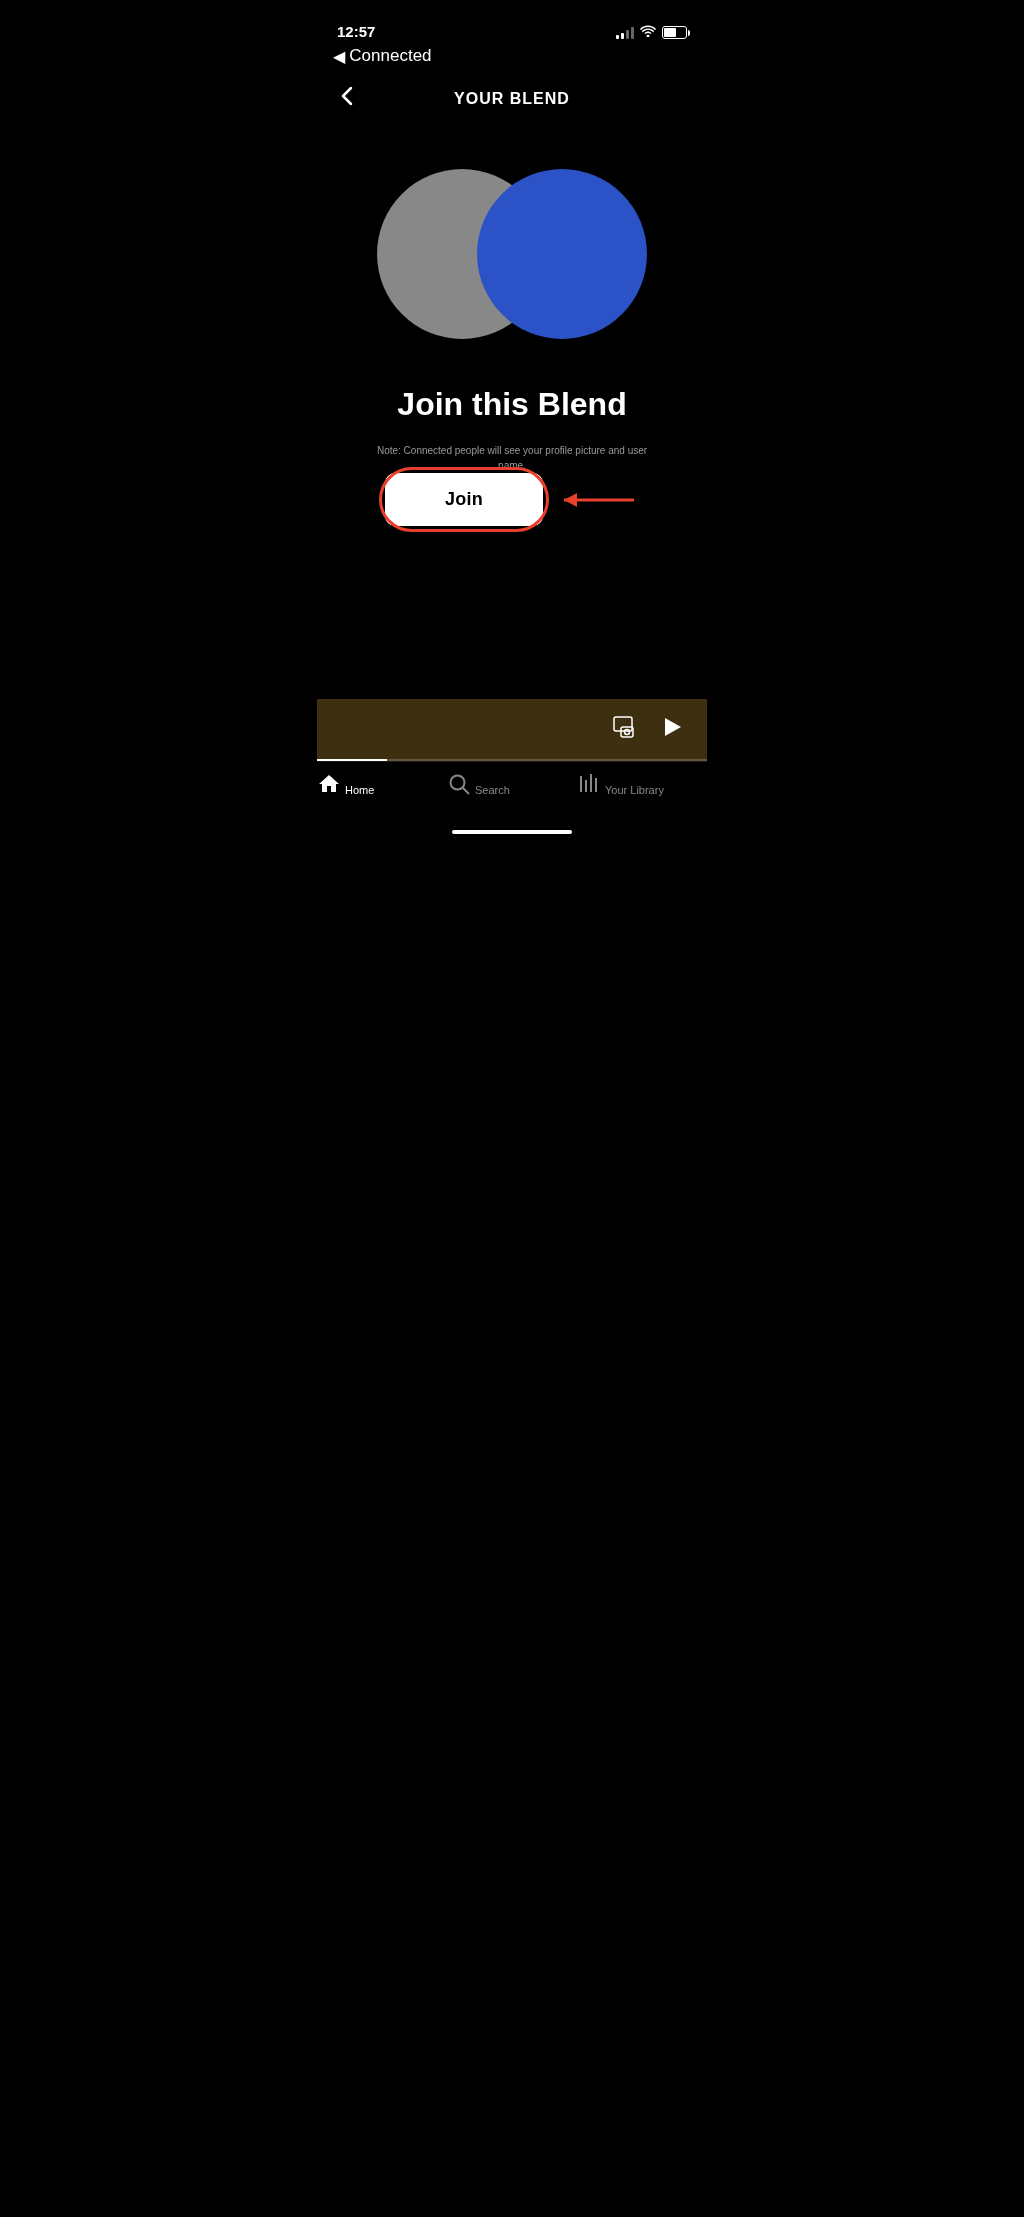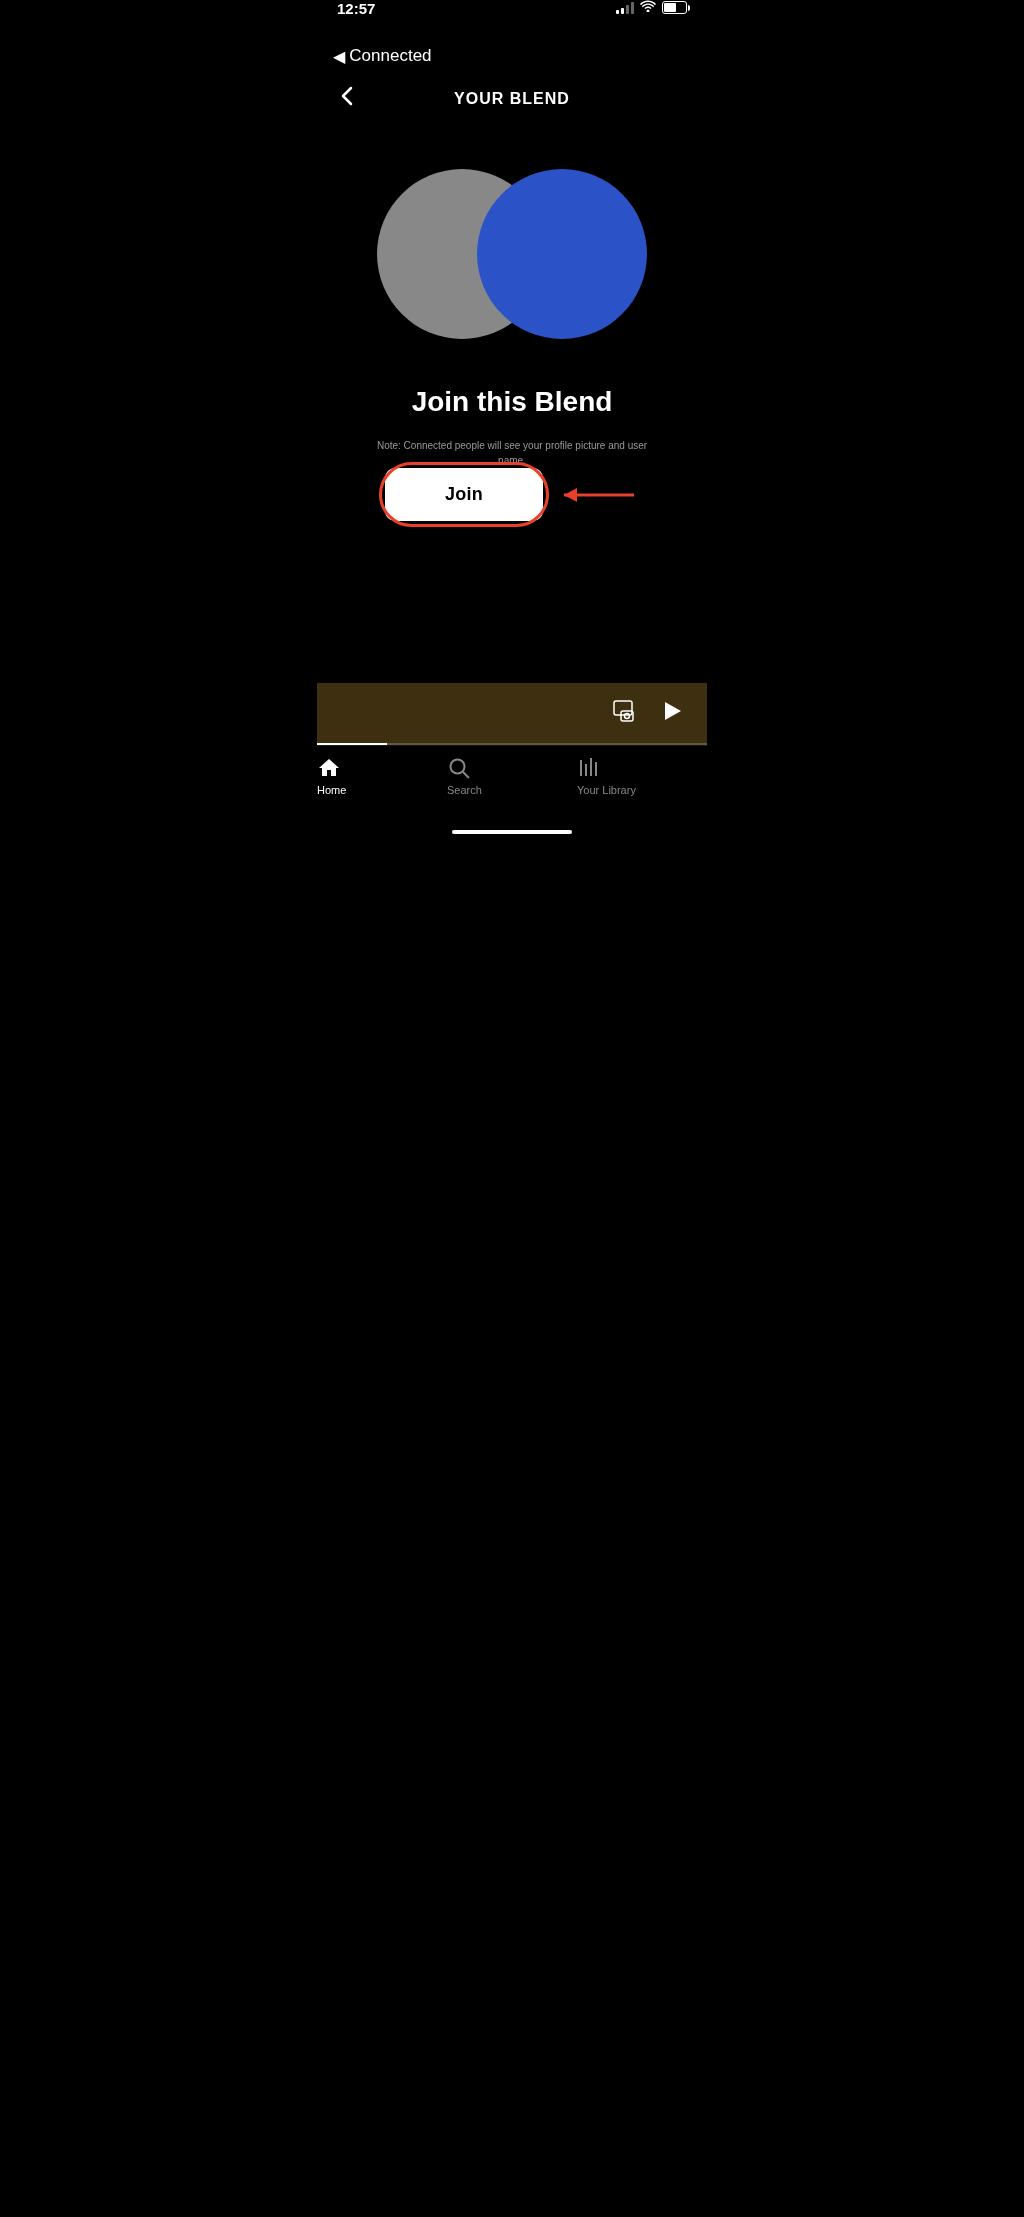--- a/index.html
+++ b/index.html
@@ -15,22 +15,22 @@
       display: flex;
       flex-direction: column;
       position: relative;
       overflow: hidden;
     }
 
     
     .status-bar {
       display: flex;
       justify-content: space-between;
-      align-items: flex-start;
-      padding: 0 20px 4px;
+      align-items: flex-end;
+      padding: 12px 20px 4px;
       height: 44px;
     }
 
     .status-time {
       font-size: 15px;
       font-weight: 600;
       color: #fff;
     }
 
     .status-icons {
@@ -163,21 +163,21 @@
       top: 50%;
       transform: translateY(-50%);
       width: 170px;
       height: 170px;
       border-radius: 50%;
       background: #2c52c7;
     }
 
     
     .join-title {
-      font-size: 28px;
+      font-size: 32px;
       font-weight: 800;
       color: #fff;
       text-align: center;
       margin-bottom: 20px;
     }
 
     .join-description {
       font-size: 15px;
       color: #ccc;
       text-align: center;
@@ -241,22 +241,22 @@
     .tab-bar {
       background: #000;
       border-top: 1px solid #1a1a1a;
       display: flex;
       justify-content: space-around;
       padding: 10px 0 28px;
     }
 
     .tab-item {
       display: flex;
-      flex-direction: column;
-      align-items: flex-start;
+      flex-direction: row;
+      align-items: flex-end;
       gap: 4px;
       cursor: pointer;
       flex: 1;
     }
 
     .tab-label {
       font-size: 11px;
       color: #fff;
     }
     .tab-label.inactive {

